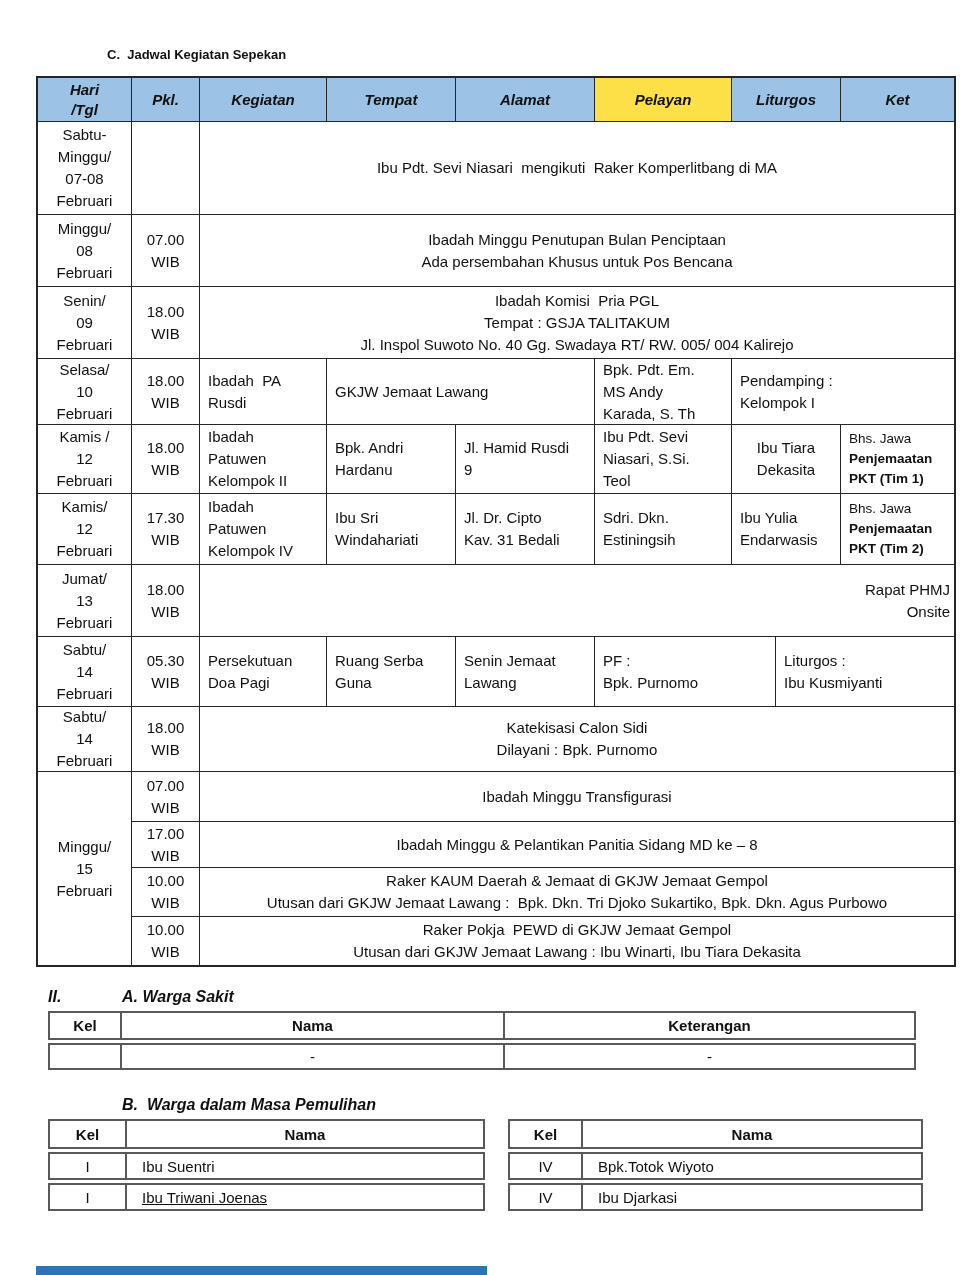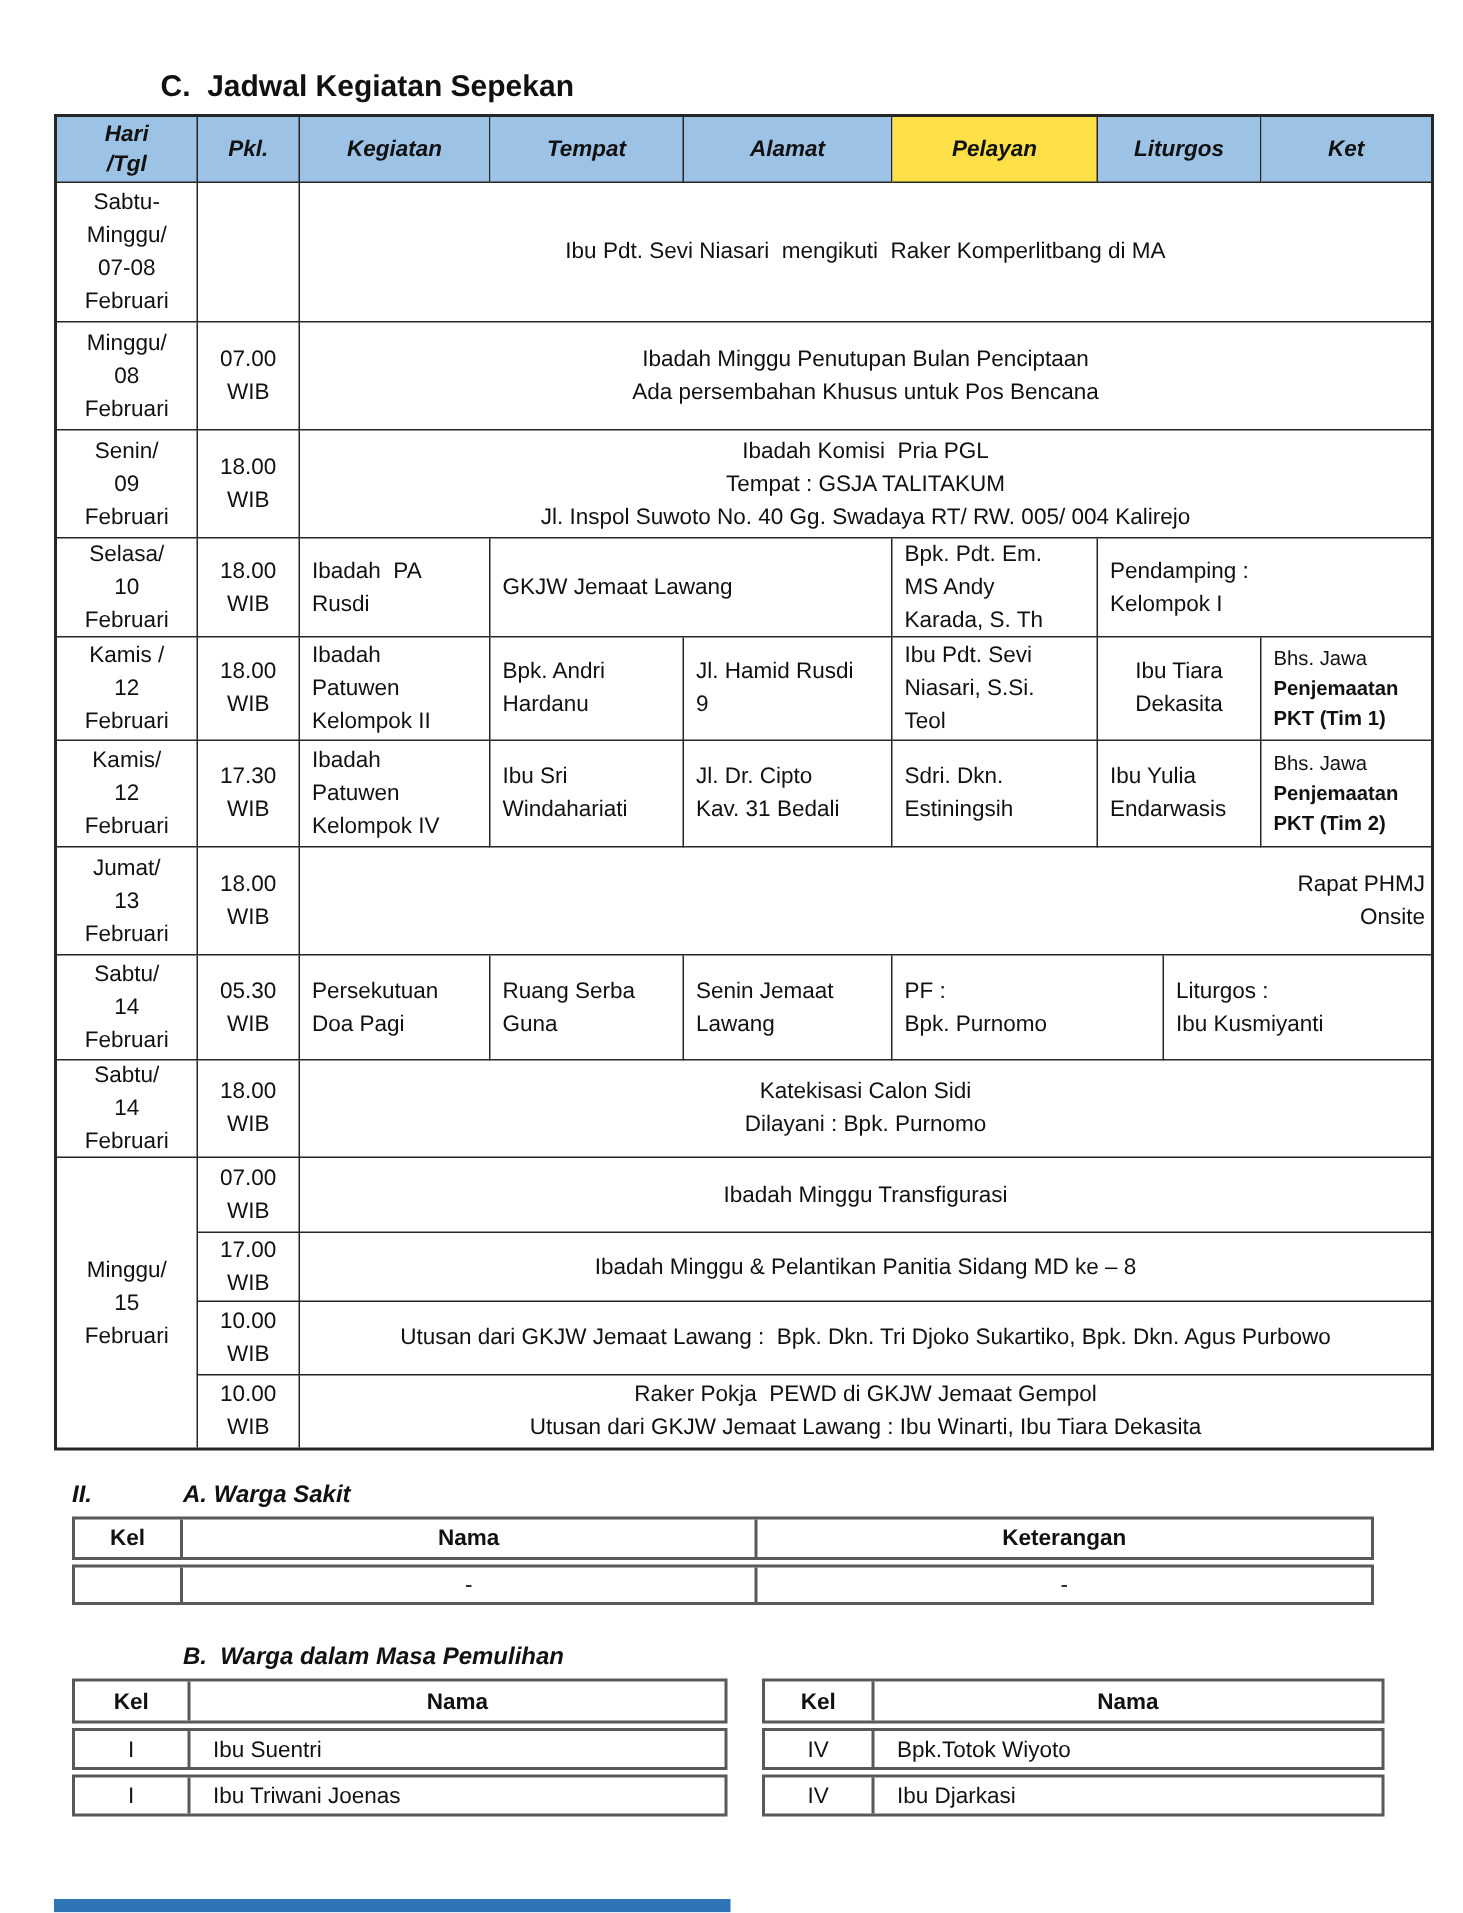--- a/index.html
+++ b/index.html
@@ -1,20 +1,20 @@
 <!DOCTYPE html>
 <html><head>
 <meta charset="utf-8">
 <style>
   html,body{margin:0;padding:0;background:#fff;}
   .page{
     position:relative;width:975px;height:1275px;background:#ffffff;overflow:hidden;
     font-family:"Liberation Sans",sans-serif;color:#111;
   }
-  .doc-title{position:absolute;left:107px;top:47px;font-size:20px;font-weight:bold;white-space:pre-wrap;}
+  .doc-title{position:absolute;left:107px;top:47px;font-size:13px;font-weight:bold;white-space:pre-wrap;}
   .schedule{position:absolute;left:36px;top:76px;border:2px solid #262626;}
   .s-row{display:flex;}
   .s-cell{
     box-sizing:border-box;flex:none;display:flex;flex-direction:column;justify-content:center;
     overflow:hidden;font-size:15px;
   }
   .s-cell.hdr{background:#9CC3E5;font-weight:bold;font-style:italic;align-items:center;}
   .s-cell .line{white-space:pre-wrap;line-height:22px;}
   .s-cell.hdr .line{line-height:20px;}
   .s-cell.al-c{align-items:center;text-align:center;padding:1px 4px;}
@@ -297,20 +297,21 @@
             <div class="s-cell al-c" style="width: 754px; border-bottom: 1.5px solid rgb(38, 38, 38);">
               <div class="line">Ibadah Minggu &amp; Pelantikan Panitia Sidang MD ke – 8</div>
             </div>
           </div>
           <div class="s-row" style="height: 49px;">
             <div class="s-cell al-c" style="width: 68px; border-right: 1.5px solid rgb(38, 38, 38); border-bottom: 1.5px solid rgb(38, 38, 38);">
               <div class="line">10.00</div>
               <div class="line">WIB</div>
             </div>
             <div class="s-cell al-c" style="width: 754px; border-bottom: 1.5px solid rgb(38, 38, 38);">
+              <div class="line">Raker KAUM Daerah &amp; Jemaat di GKJW Jemaat Gempol</div>
               <div class="line">Utusan dari GKJW Jemaat Lawang :  Bpk. Dkn. Tri Djoko Sukartiko, Bpk. Dkn. Agus Purbowo</div>
             </div>
           </div>
           <div class="s-row" style="height: 48px;">
             <div class="s-cell al-c" style="width: 68px; border-right: 1.5px solid rgb(38, 38, 38);">
               <div class="line">10.00</div>
               <div class="line">WIB</div>
             </div>
             <div class="s-cell al-c" style="width: 754px;">
               <div class="line">Raker Pokja  PEWD di GKJW Jemaat Gempol</div>
@@ -341,21 +342,21 @@
       <div class="l-row hdr" style="height: 30px;">
         <div class="l-cell al-c" style="width: 77px; border-right: 2px solid rgb(89, 89, 89);">Kel</div>
         <div class="l-cell al-c" style="width: 356px;">Nama</div>
       </div>
       <div class="l-row" style="height: 28px;">
         <div class="l-cell al-c" style="width: 77px; border-right: 2px solid rgb(89, 89, 89);">I</div>
         <div class="l-cell al-l" style="width: 356px;">Ibu Suentri</div>
       </div>
       <div class="l-row" style="height: 28px;">
         <div class="l-cell al-c" style="width: 77px; border-right: 2px solid rgb(89, 89, 89);">I</div>
-        <div class="l-cell al-l" style="width: 288px;">Ibu Triwani Joenas</div>
+        <div class="l-cell al-l" style="width: 288px; text-decoration: underline;">Ibu Triwani Joenas</div>
       </div>
     </div>
   <div id="pem-right" class="listtable" style="left: 508px; top: 1119px; width: 415px;">
       <div class="l-row hdr" style="height: 30px;">
         <div class="l-cell al-c" style="width: 73px; border-right: 2px solid rgb(89, 89, 89);">Kel</div>
         <div class="l-cell al-c" style="width: 338px;">Nama</div>
       </div>
       <div class="l-row" style="height: 28px;">
         <div class="l-cell al-c" style="width: 73px; border-right: 2px solid rgb(89, 89, 89);">IV</div>
         <div class="l-cell al-l" style="width: 338px;">Bpk.Totok Wiyoto</div>

